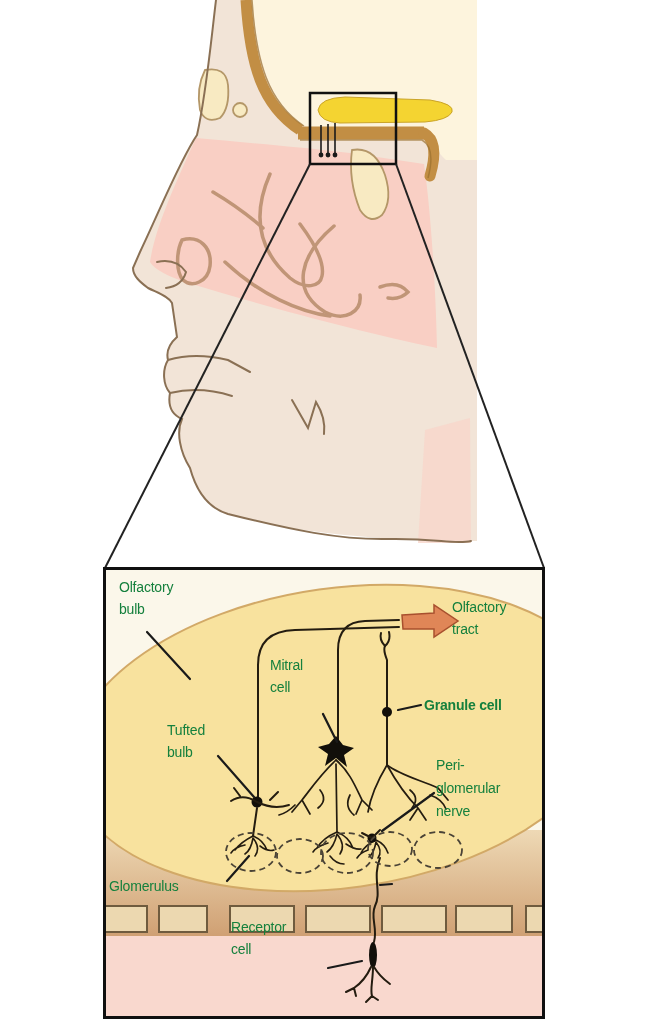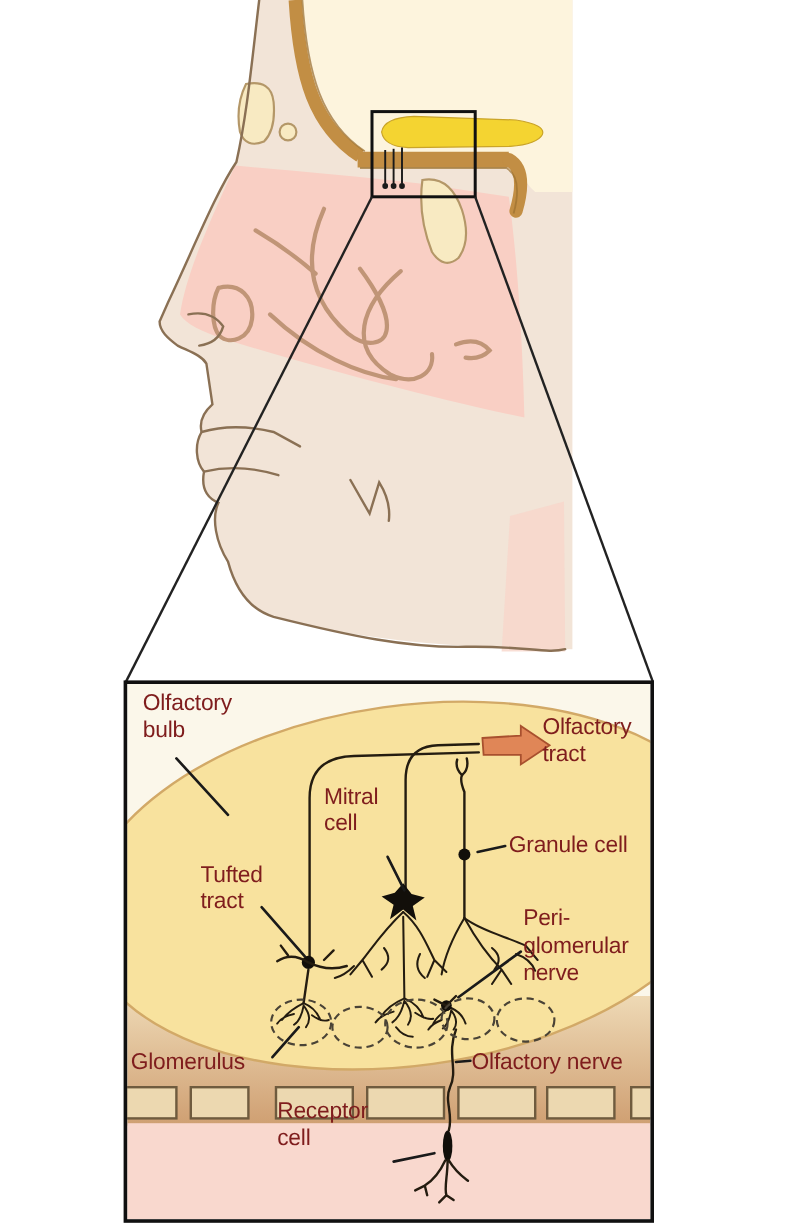--- a/index.html
+++ b/index.html
@@ -6,23 +6,23 @@
   .stage{
     position:relative;
     width:658px;height:1024px;
     background:#ffffff;
     overflow:hidden;
     font-family:"Liberation Sans", sans-serif;
   }
   .stage svg{position:absolute;left:0;top:0;}
   .lbl{
     position:absolute;
-    font-size:19px;
+    font-size:14px;
     line-height:22px;
-    color:#7f1d1d;
+    color:#15803d;
     white-space:pre-line;
     letter-spacing:-0.2px;
   }
   .lbl3{line-height:23px;}
 </style>
 </head>
 <body>
 
 <div class="stage">
 
@@ -200,24 +200,23 @@
     <rect x="104.5" y="568.5" width="439" height="449" fill="none" stroke="#101010" stroke-width="3"></rect>
   </g>
 </svg>
 
 <div class="lbl" style="left:119px;top:576px;">Olfactory
 bulb</div>
 <div class="lbl" style="left:452px;top:596px;">Olfactory
 tract</div>
 <div class="lbl" style="left:270px;top:654px;">Mitral
 cell</div>
-<div class="lbl" style="left:424px;top:694px;">Granule cell</div>
+<div class="lbl" style="left:424px;top:694px;font-weight:bold;">Granule cell</div>
 <div class="lbl" style="left:167px;top:719px;">Tufted
-tract</div>
+bulb</div>
 <div class="lbl lbl3" style="left:436px;top:754px;">Peri-
 glomerular
 nerve</div>
 <div class="lbl" style="left:109px;top:875px;">Glomerulus</div>
-<div class="lbl" style="left:393px;top:875px;">Olfactory nerve</div>
 <div class="lbl" style="left:231px;top:916px;">Receptor
 cell</div>
 
 </div>
 
 </body></html>

